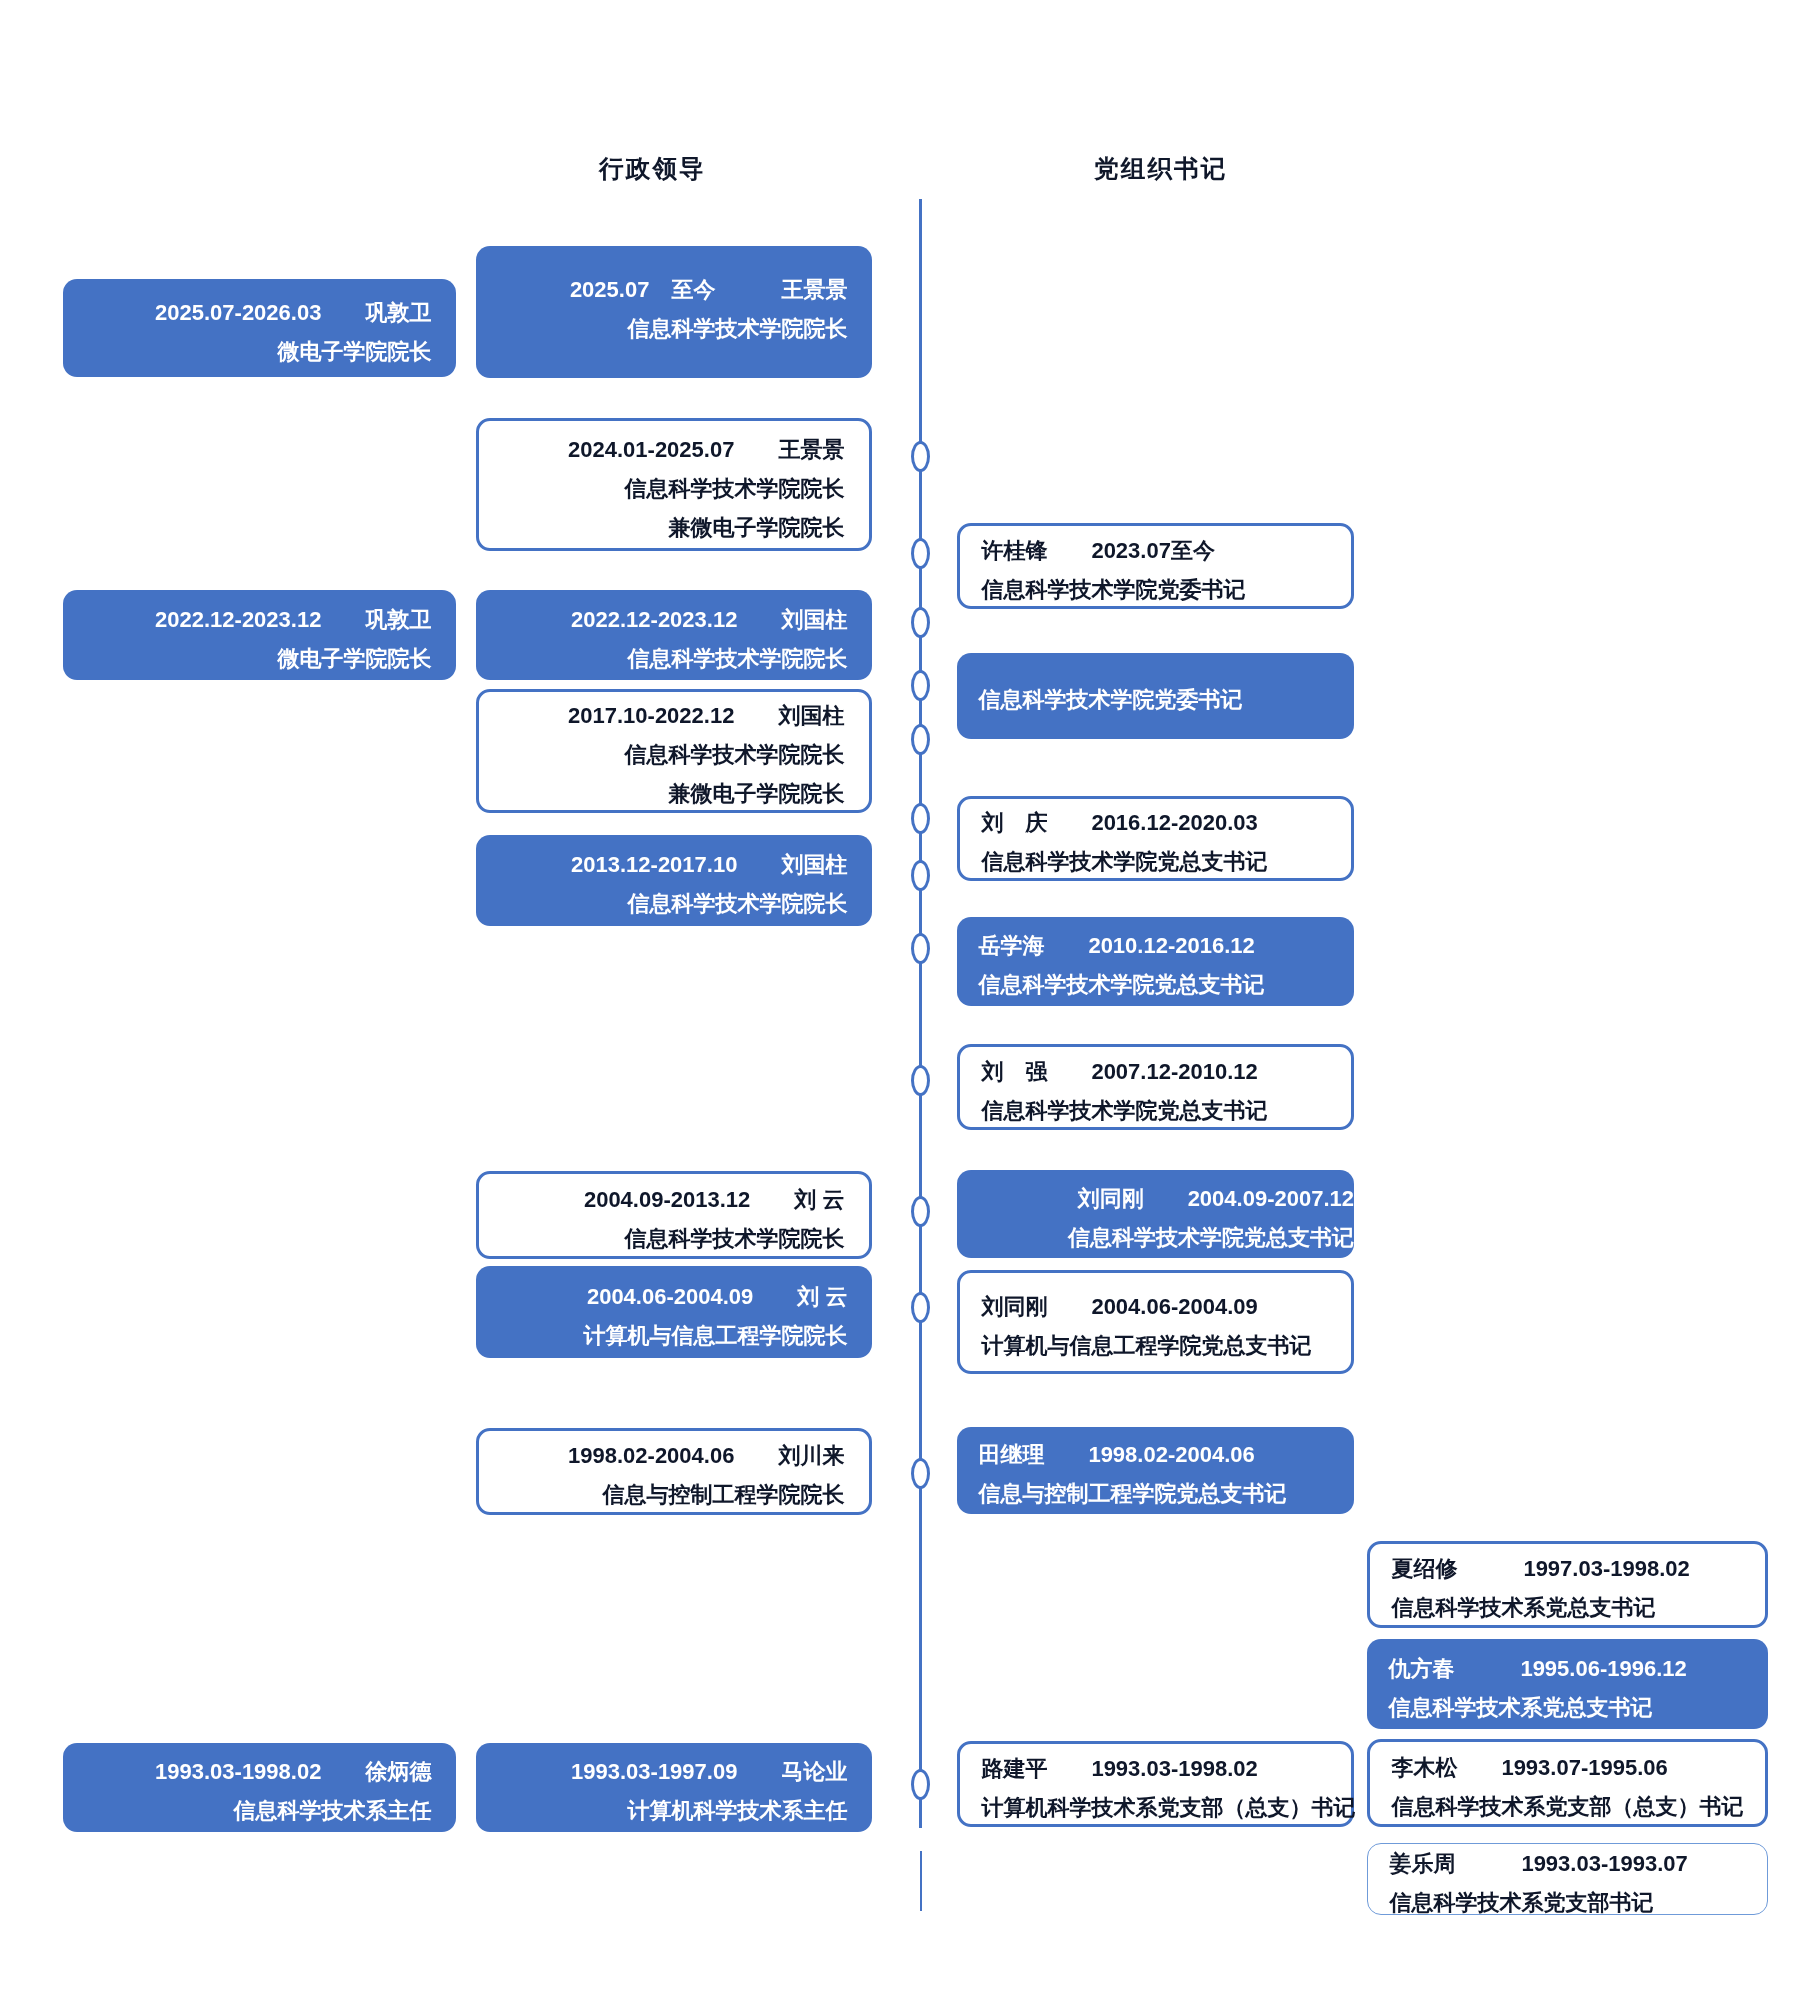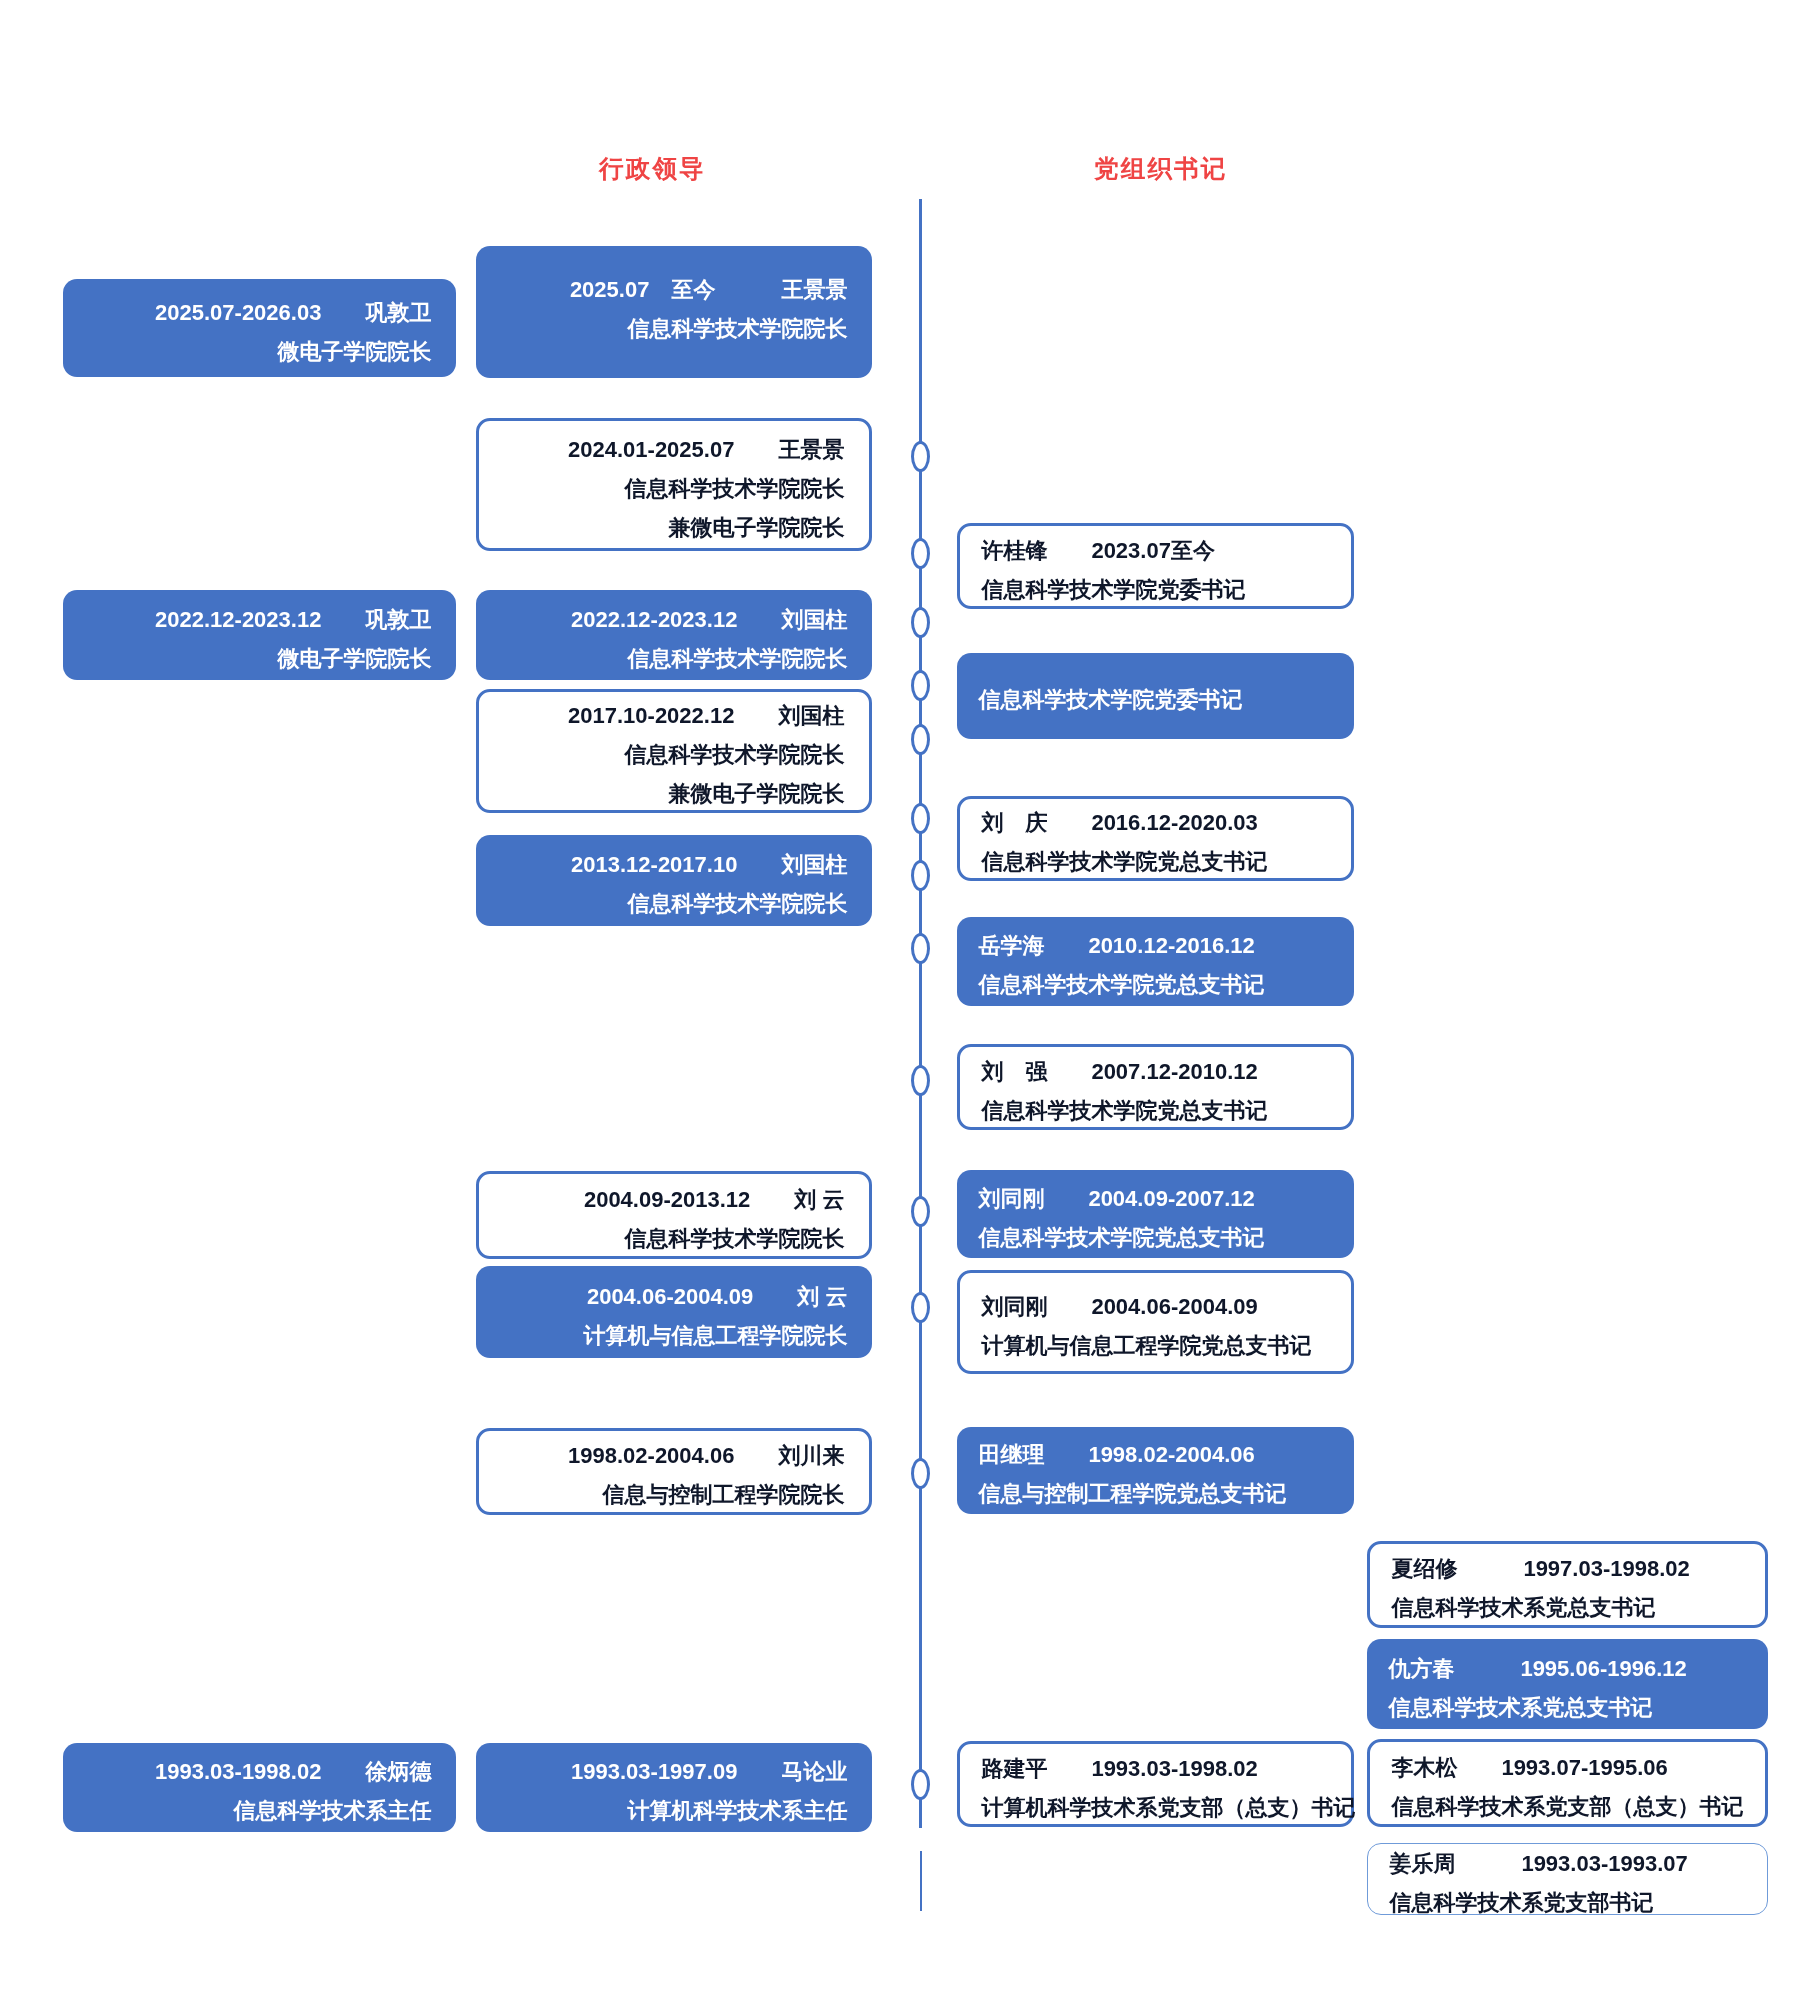--- a/index.html
+++ b/index.html
@@ -7,21 +7,21 @@
     position:relative;
     width:1815px;height:2015px;
     background:#ffffff;
     font-family:"Liberation Sans","DejaVu Sans",sans-serif;
     font-weight:bold;
     overflow:hidden;
   }
   .hdr{
     position:absolute;
     font-size:24.6px;
-    color:#ef4444;
+    color:#0f172a;
     letter-spacing:2.1px;
     white-space:nowrap;
   }
   .tl-line{position:absolute;background:#4472C4;}
   .tl-node{
     position:absolute;
     width:19px;height:31px;
     border:3.7px solid #4472C4;
     border-radius:50%;
     background:#ffffff;
@@ -149,21 +149,21 @@
   <div class="box filled alignL" style="left:957px;top:917px;width:397px;height:89px;">
     <div class="ln">岳学海　　2010.12-2016.12</div>
     <div class="ln">信息科学技术学院党总支书记</div>
   </div>
 
   <div class="box outlined alignL" style="left:957px;top:1044px;width:397px;height:86px;">
     <div class="ln">刘　强　　2007.12-2010.12</div>
     <div class="ln">信息科学技术学院党总支书记</div>
   </div>
 
-  <div class="box filled alignL" style="left:957px;top:1170px;width:397px;height:88px;">
+  <div class="box filled alignL" style="left:957px;top:1170px;width:397px;height:88px;align-items:flex-end;">
     <div class="ln">刘同刚　　2004.09-2007.12</div>
     <div class="ln">信息科学技术学院党总支书记</div>
   </div>
 
   <div class="box outlined alignL" style="left:957px;top:1270px;width:397px;height:104px;">
     <div class="ln">刘同刚　　2004.06-2004.09</div>
     <div class="ln">计算机与信息工程学院党总支书记</div>
   </div>
 
   <div class="box filled alignL" style="left:957px;top:1427px;width:397px;height:87px;">

